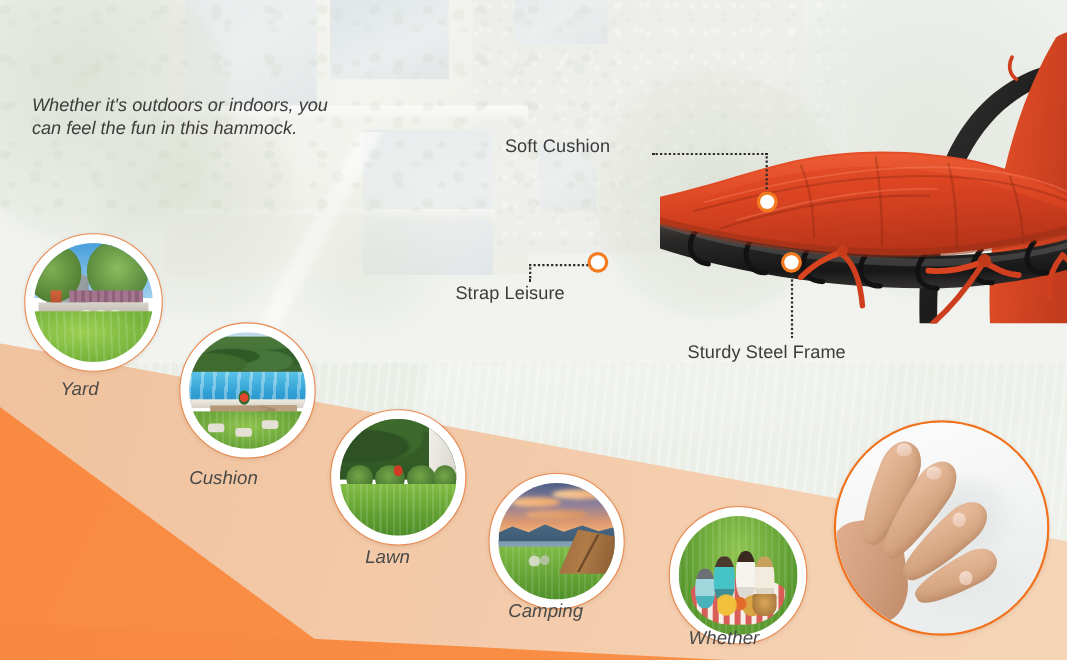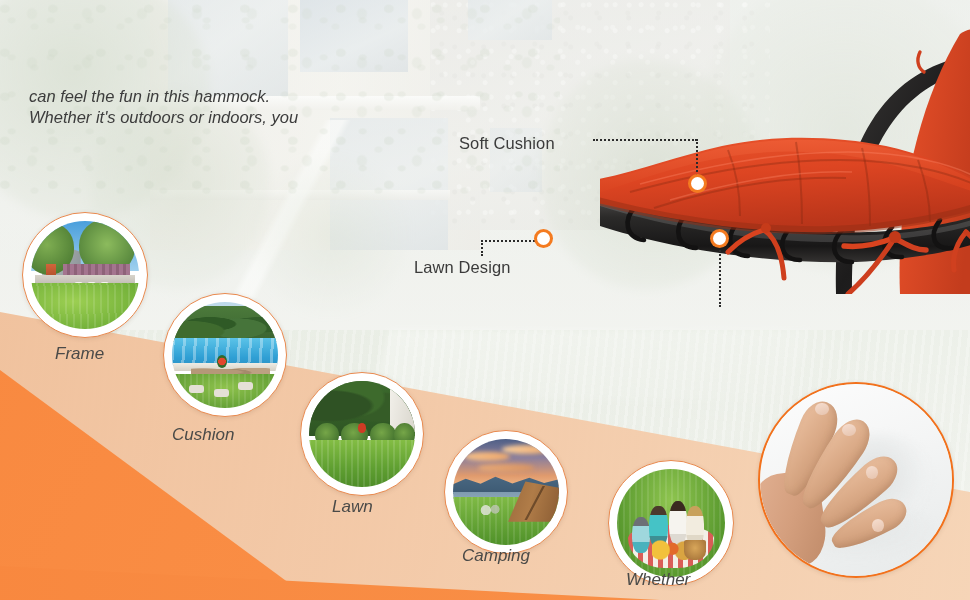--- a/index.html
+++ b/index.html
@@ -157,21 +157,21 @@
   .subtitle span { display:block; }
 
   
   #hammock { position:absolute; left:600px; top:-6px; width:380px; height:300px; }
 
   
   .callout-label {
     position:absolute; font-size:16.5px; color:#3b3b3b;
     white-space:nowrap; letter-spacing:.1px;
   }
-  .lbl-cushion { left:459px; top:134px; }
+  .lbl-cushion { left:459px; top:124px; }
   .lbl-strap   { left:414px; top:258px; }
   .lbl-frame   { left:625px; top:311px; }
 
   .lead-h {
     position:absolute; height:0;
     border-top:2px dotted #2b2b2b;
   }
   .lead-v {
     position:absolute; width:0;
     border-left:2px dotted #2b2b2b;
@@ -425,22 +425,22 @@
     <div class="bg-lawn-tex"></div>
     <div class="bg-path"></div>
     <div class="bg-veil"></div>
   </div>
 
   <div class="wedge-peach"></div>
   <div class="wedge-orange"></div>
   <div class="wedge-orange2"></div>
 
   <div class="subtitle">
+    <span>Whether it's outdoors or indoors, you</span>
     <span>can feel the fun in this hammock.</span>
-    <span>Whether it's outdoors or indoors, you</span>
   </div>
 
   <svg id="hammock" viewBox="0 0 380 300">
     <defs>
       <linearGradient id="cush" x1="0" y1="0" x2="0.3" y2="1">
         <stop offset="0" stop-color="#e9542c"></stop>
         <stop offset="0.45" stop-color="#dd4522"></stop>
         <stop offset="1" stop-color="#b9351a"></stop>
       </linearGradient>
       <linearGradient id="cushTop" x1="0" y1="0" x2="0.2" y2="1">
@@ -532,44 +532,45 @@
   </svg>
 
   <div class="lead-h lc1h"></div>
   <div class="lead-v lc1v"></div>
   <div class="dot dot-cushion"></div>
   <div class="callout-label lbl-cushion">Soft Cushion</div>
 
   <div class="lead-h lc2h"></div>
   <div class="lead-v lc2v"></div>
   <div class="dot dot-strap"></div>
-  <div class="callout-label lbl-strap">Lawn Design</div>
+  <div class="callout-label lbl-strap">Strap Leisure</div>
 
   <div class="lead-v lc3v"></div>
   <div class="dot dot-frame"></div>
+  <div class="callout-label lbl-frame">Sturdy Steel Frame</div>
 
   <div class="circle c-yard">
     <div class="photo">
       <div class="ph">
         <div class="yard-sky"></div>
         <div class="yard-house"></div>
         <div class="yard-house2"></div>
         <div class="yard-tree1"></div>
         <div class="yard-tree2"></div>
         <div class="yard-fence"></div>
         <div class="yard-red"></div>
         <div class="yard-patio"></div>
         <div class="yard-chair yard-ch1"></div>
         <div class="yard-chair yard-ch2"></div>
         <div class="yard-chair yard-ch3"></div>
         <div class="yard-grass"></div>
       </div>
     </div>
   </div>
-  <div class="scene-label l-yard">Frame</div>
+  <div class="scene-label l-yard">Yard</div>
 
   <div class="circle c-pool">
     <div class="photo">
       <div class="ph">
         <div class="pool-sky"></div>
         <div class="pool-bush"></div>
         <div class="pool-water"></div>
         <div class="pool-coping"></div>
         <div class="pool-rocks"></div>
         <div class="pool-flower"></div>

